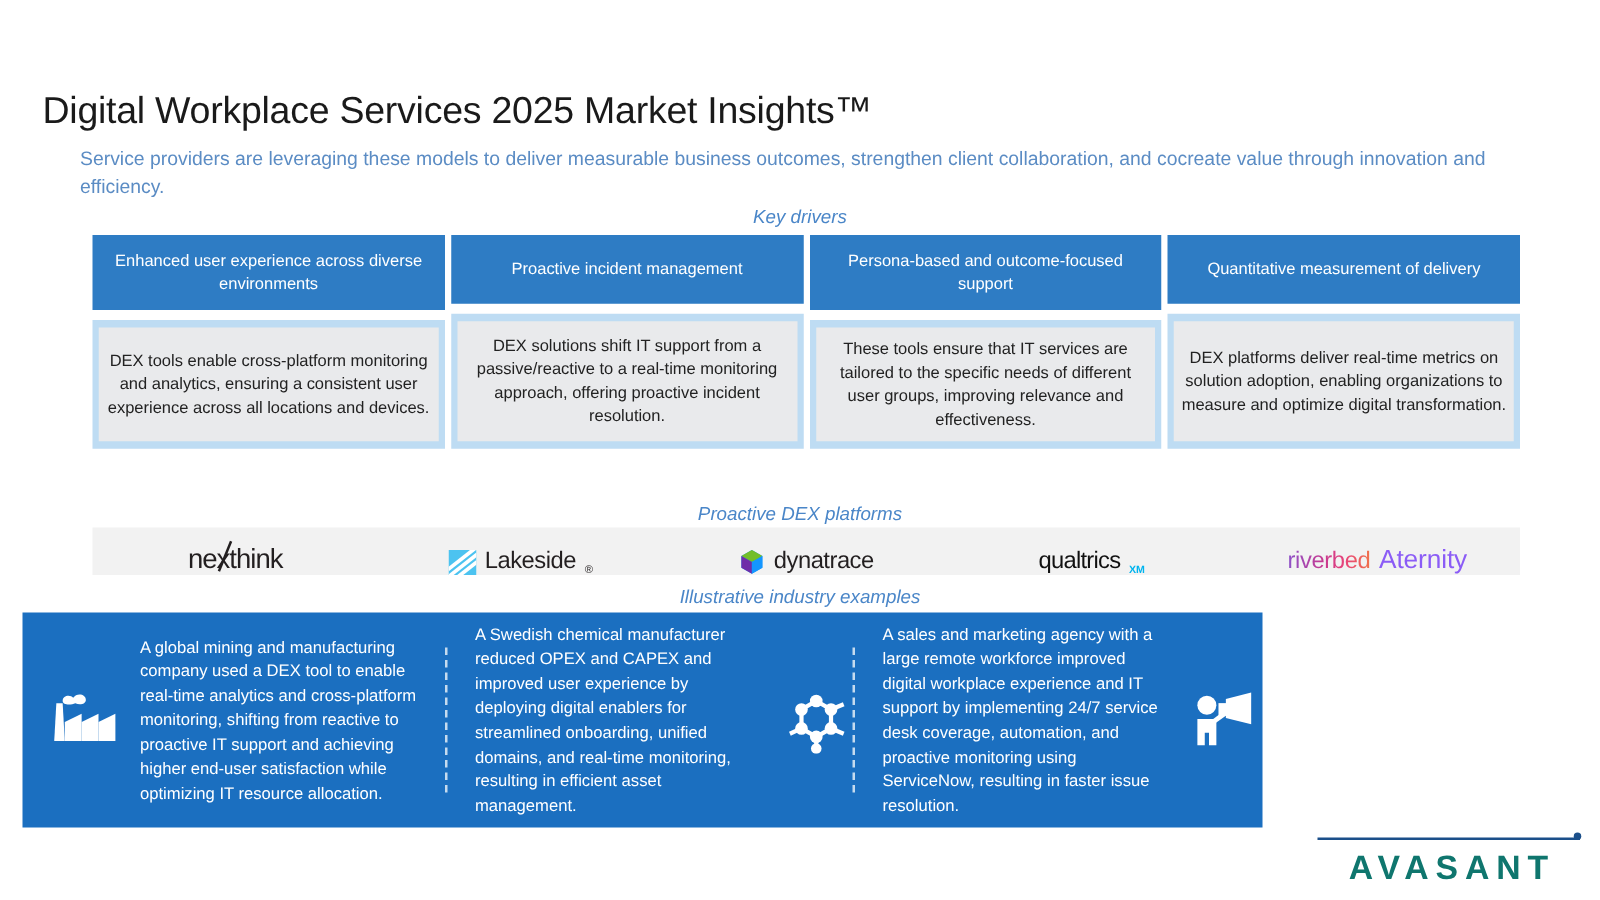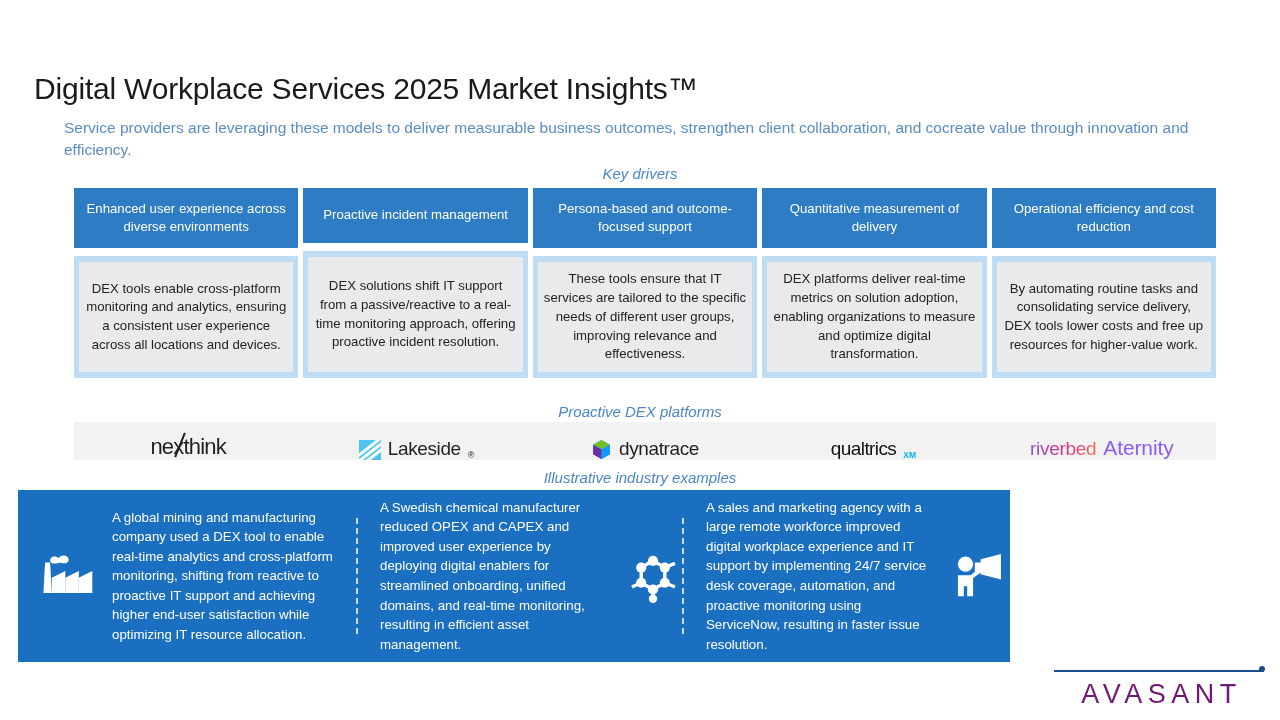--- a/index.html
+++ b/index.html
@@ -223,22 +223,22 @@
     position: absolute;
     right: -1px;
     top: -4px;
     width: 6px; height: 6px;
     border-radius: 50%;
     background: #1b4f8a;
   }
   .avasant-word {
     font-size: 27px;
     letter-spacing: 5.5px;
-    color: #701a75;
-    font-weight: 400;
+    color: #0f766e;
+    font-weight: 700;
     text-indent: 5px;
   }
 </style>
 </head>
 <body>
 
 <div class="slide-title">Digital Workplace Services 2025 Market Insights™</div>
 <div class="slide-subtitle">Service providers are leveraging these models to deliver measurable business outcomes, strengthen client collaboration, and cocreate value through innovation and efficiency.</div>
 
 <div class="section-caption" id="cap-key-drivers">Key drivers</div>
@@ -259,26 +259,20 @@
   <div class="driver-col short">
     <div class="driver-head">Persona-based and outcome-focused support</div>
     <div class="driver-body-outer">
       <div class="driver-body">These tools ensure that IT services are tailored to the specific needs of different user groups, improving relevance and effectiveness.</div>
     </div>
   </div>
   <div class="driver-col">
     <div class="driver-head">Quantitative measurement of delivery</div>
     <div class="driver-body-outer">
       <div class="driver-body">DEX platforms deliver real-time metrics on solution adoption, enabling organizations to measure and optimize digital transformation.</div>
-    </div>
-  </div>
-  <div class="driver-col short">
-    <div class="driver-head">Operational efficiency and cost reduction</div>
-    <div class="driver-body-outer">
-      <div class="driver-body">By automating routine tasks and consolidating service delivery, DEX tools lower costs and free up resources for higher-value work.</div>
     </div>
   </div>
 </div>
 
 <div class="section-caption" id="cap-platforms">Proactive DEX platforms</div>
 
 <div class="logo-strip">
 
   <div class="logo-cell">
     <span class="logo-text logo-nexthink">nexthink<span class="nx-slash"></span></span>

